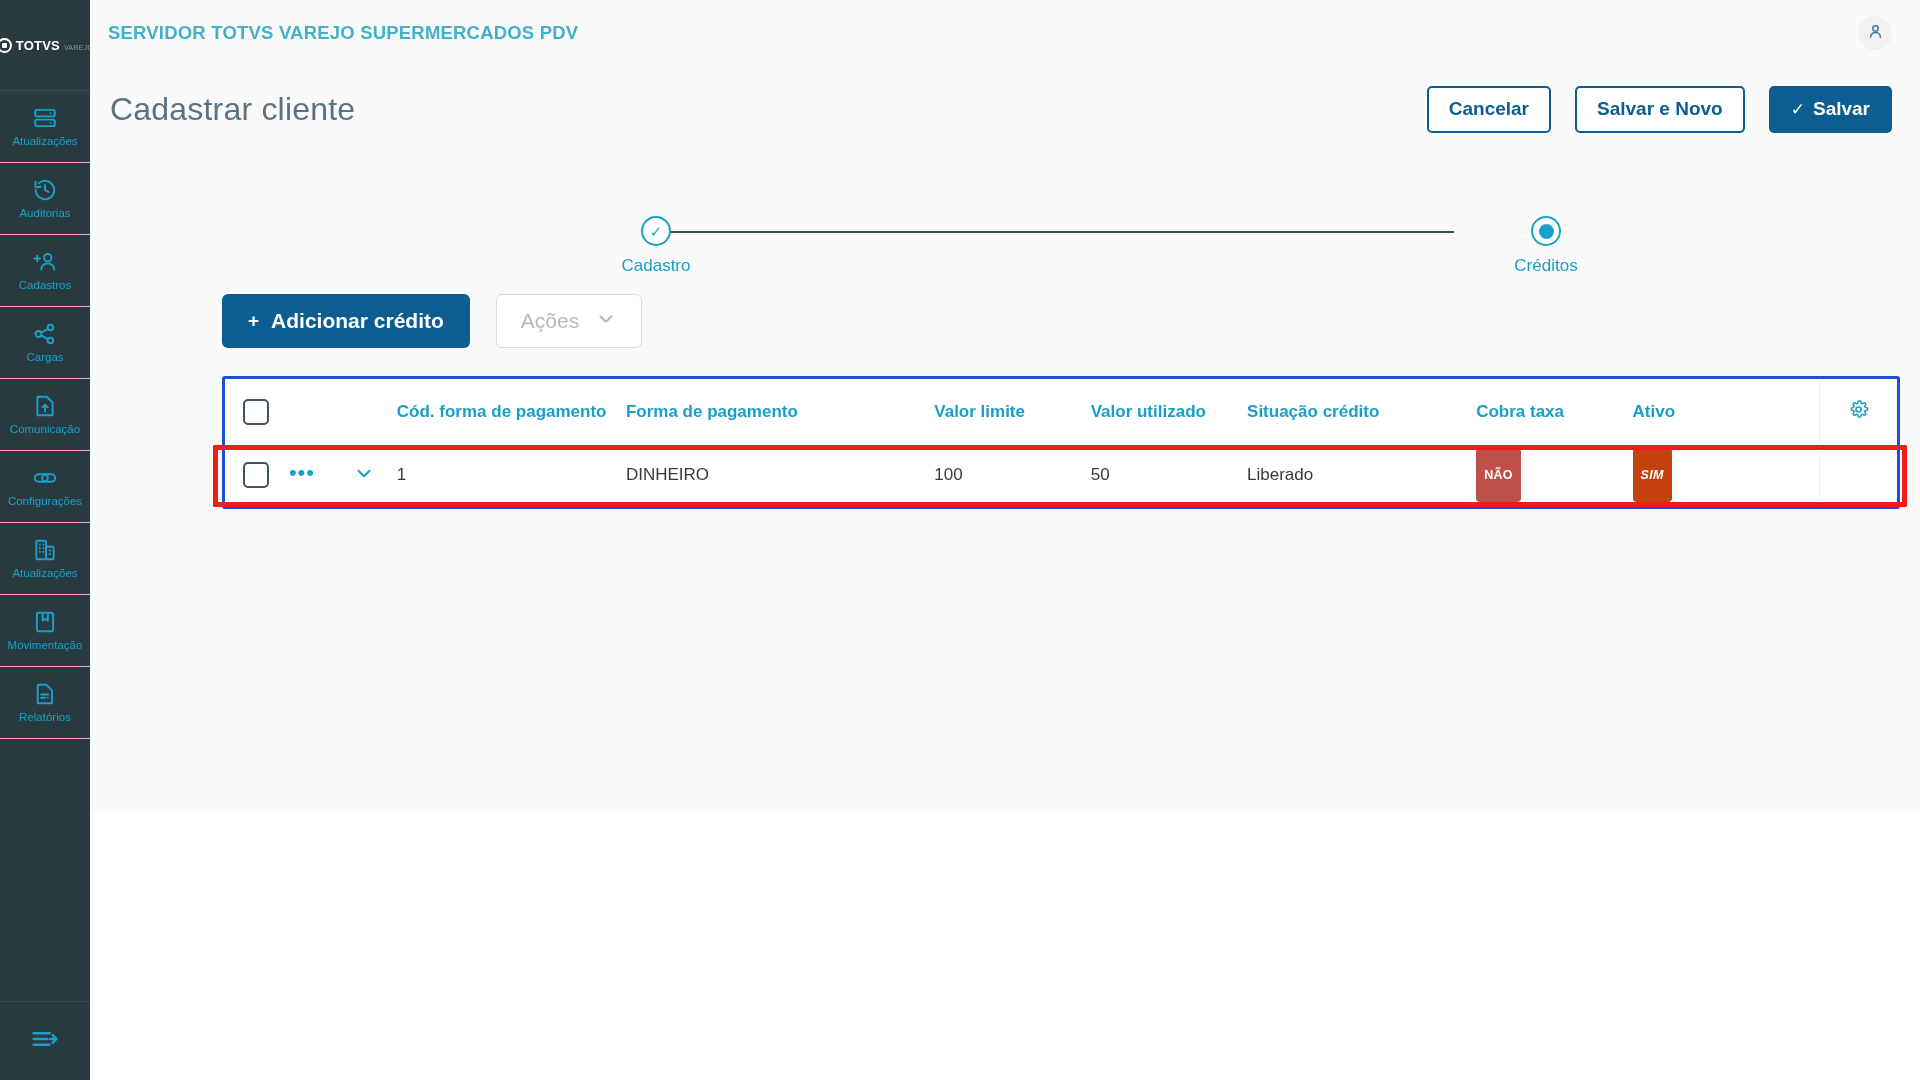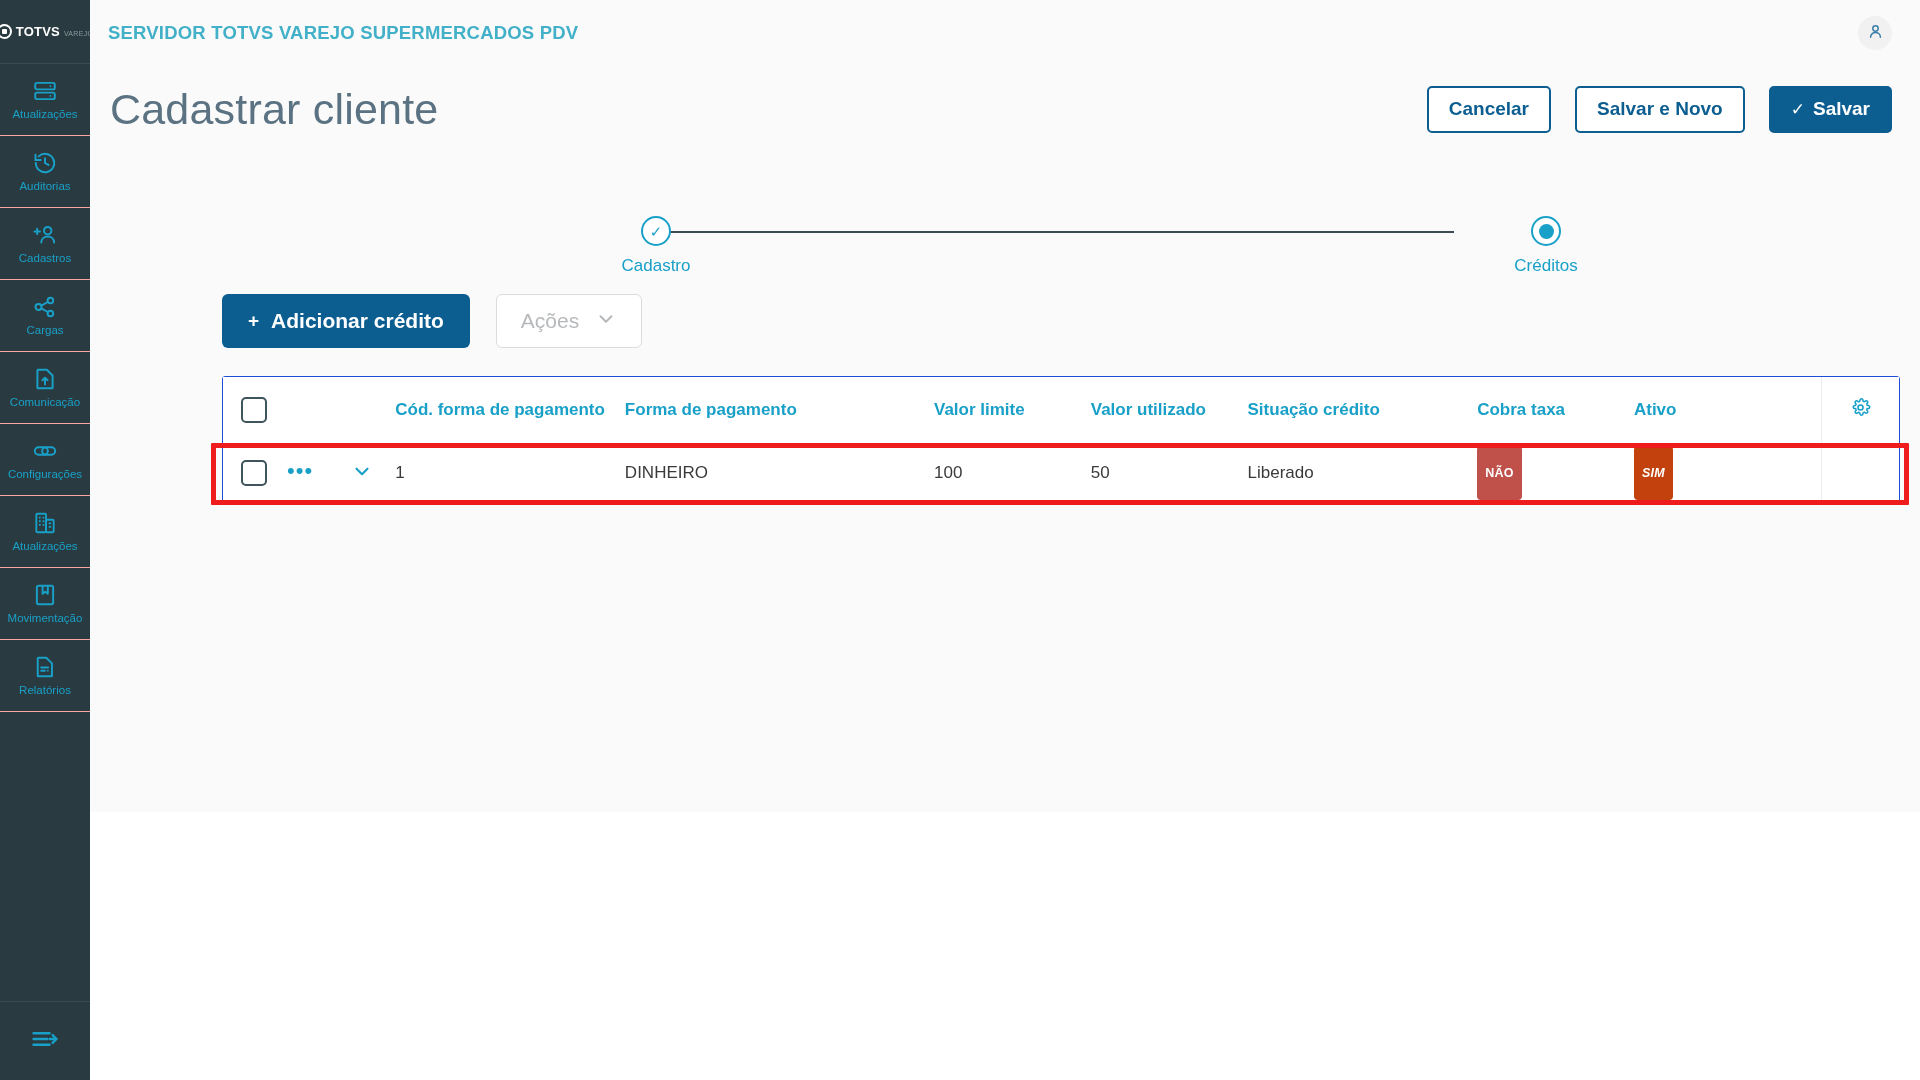--- a/index.html
+++ b/index.html
@@ -14,21 +14,21 @@
 
   
   .sidebar {
     width: 90px; height: 1080px;
     background: #293b40;
     display: flex; flex-direction: column;
     flex: 0 0 90px;
     position: relative;
   }
   .sb-logo {
-    height: 64px;
+    height: 91px;
     display: flex; align-items: center; justify-content: center;
     border-bottom: 1px solid #3a4c51;
   }
   .logo-wrap { display: flex; align-items: center; gap: 4px; }
   .logo-mark {
     width: 15px; height: 15px; border-radius: 50%;
     border: 2px solid #ffffff; position: relative;
     display: inline-block;
   }
   .logo-mark::after {
@@ -84,21 +84,21 @@
     display: flex; align-items: center; justify-content: center;
     cursor: pointer;
   }
 
   .pagehead {
     display: flex; align-items: center; justify-content: space-between;
     padding: 0 28px 0 20px;
     height: 86px;
   }
   .page-title {
-    font-size: 43px; font-weight: 300; color: #5b7282;
+    font-size: 32px; font-weight: 300; color: #5b7282;
     letter-spacing: .2px; line-height: 48px;
   }
   .head-actions { display: flex; align-items: center; gap: 24px; }
   .btn {
     height: 47px; border-radius: 5px;
     font-size: 19px; font-weight: 600;
     display: inline-flex; align-items: center; justify-content: center;
     cursor: pointer; padding: 0 20px; white-space: nowrap;
   }
   .btn-outline {
@@ -158,21 +158,21 @@
     background: #fff; border: 1px solid #dcdcdc; color: #b6b9bb;
     height: 54px; border-radius: 6px; padding: 0 24px;
     display: inline-flex; align-items: center; gap: 16px;
     font-size: 21px; cursor: pointer;
   }
 
   
   .table-wrap {
     margin: 28px 20px 0 132px;
     background: #fff;
-    border: 1px solid #1d4ed8;
+    border: 3px solid #1d4ed8;
     border-radius: 3px;
     position: relative;
   }
   table { width: 100%; border-collapse: collapse; table-layout: fixed; }
   thead th {
     color: #19a0c8; font-size: 17px; font-weight: 600;
     text-align: left; padding: 18px 0; height: 66px;
     vertical-align: middle;
     border-bottom: 1px solid #ededed;
     background: #fff;

